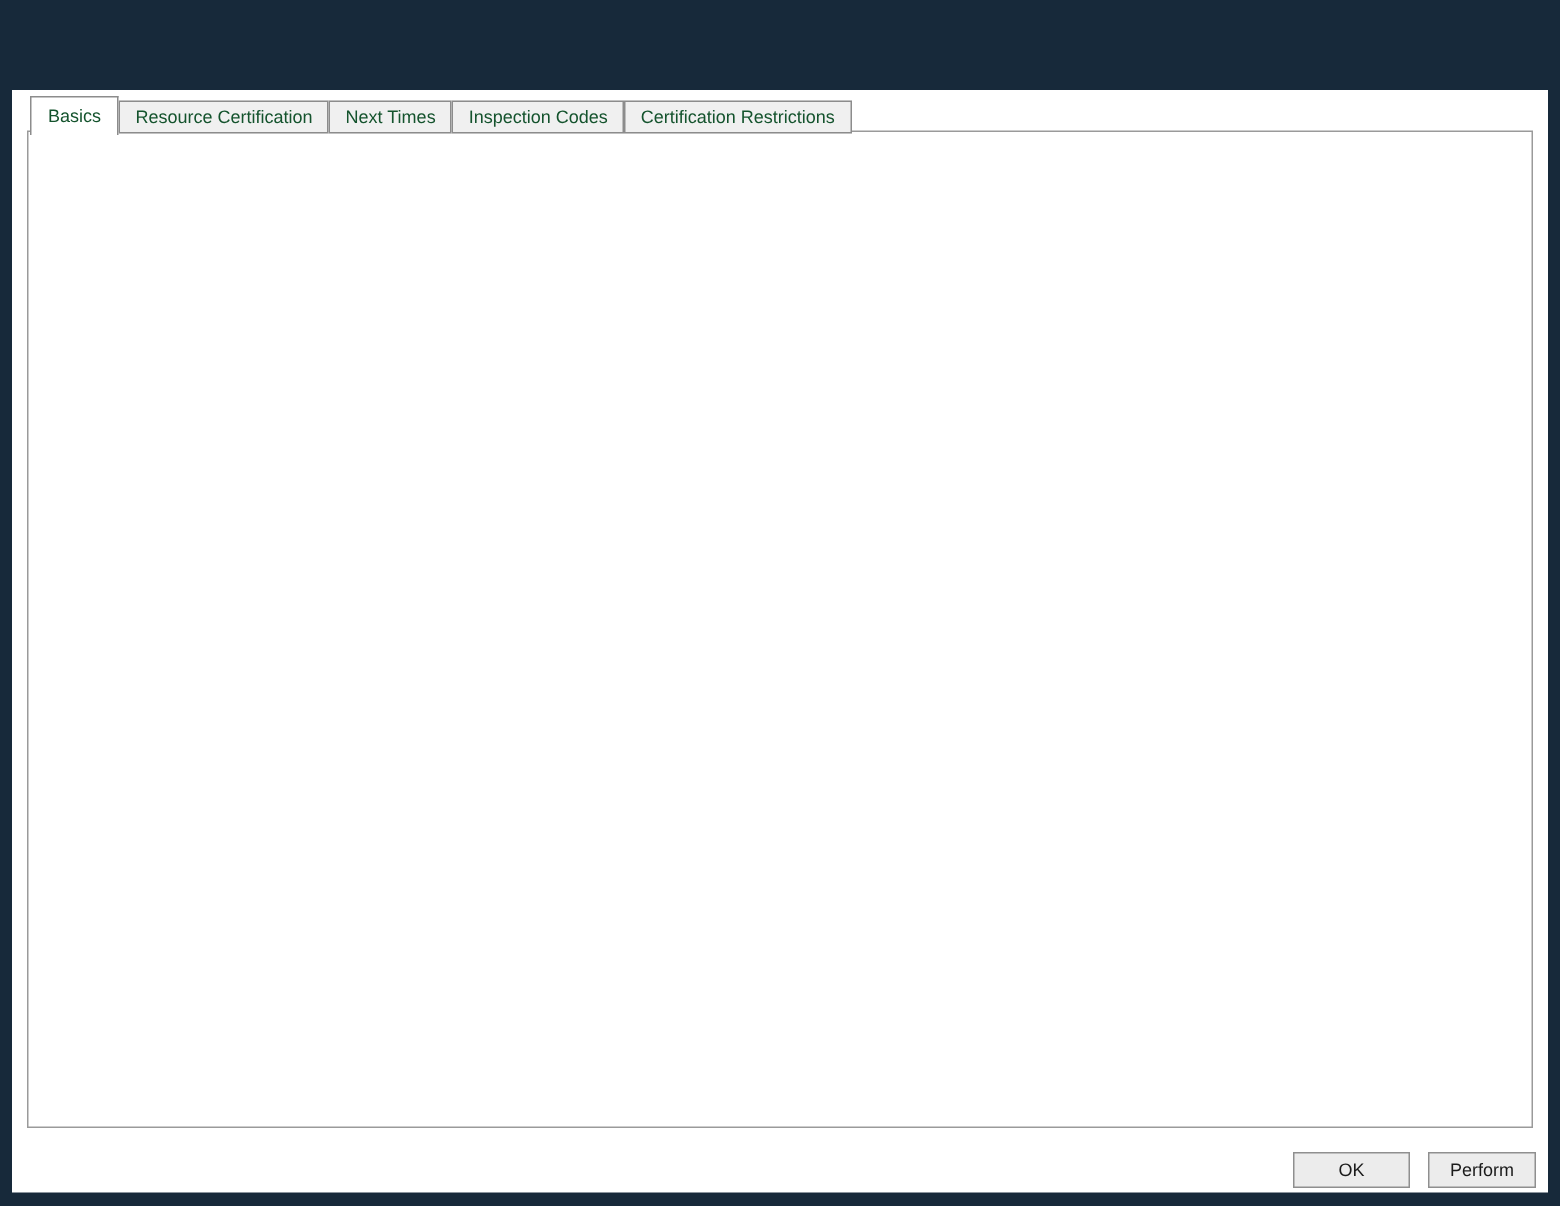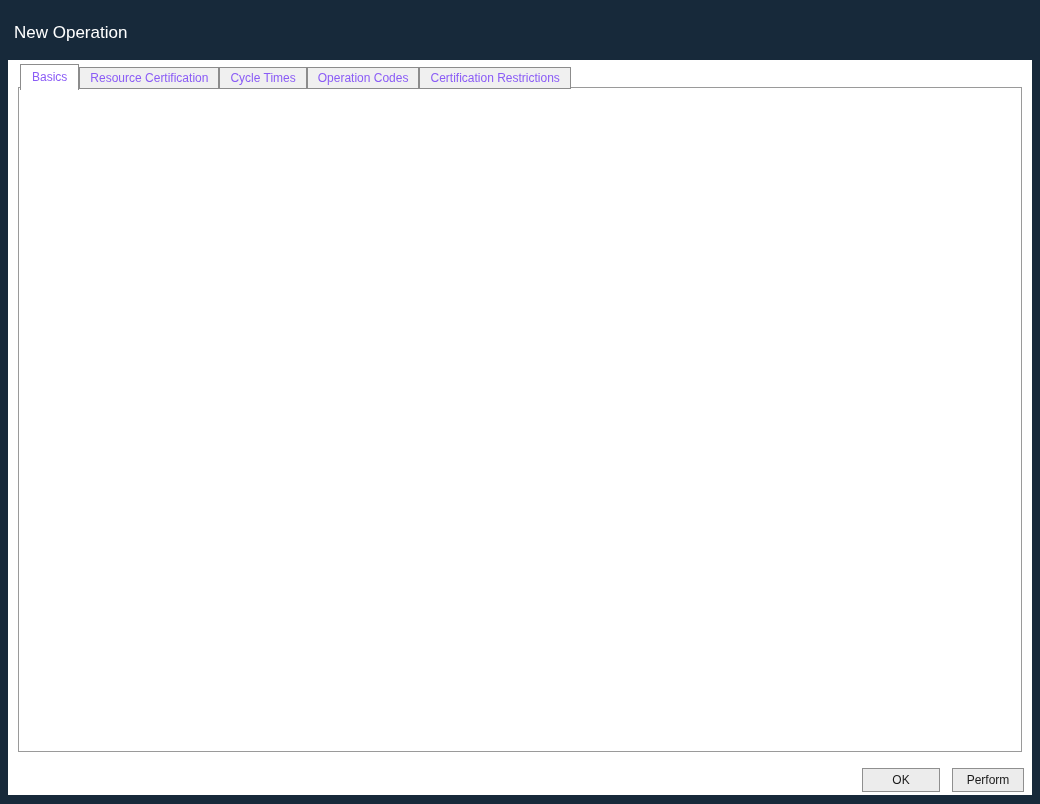--- a/index.html
+++ b/index.html
@@ -6,21 +6,21 @@
   *{box-sizing:border-box;}
   .window{position:relative;width:1040px;height:804px;background:var(--titlebar,#17293a);
     font-family:"Liberation Sans",sans-serif;overflow:hidden;}
   .titlebar{position:absolute;left:0;top:0;right:0;height:60px;display:flex;align-items:center;}
   .title{color:#fff;font-size:17px;padding-left:14px;margin-top:6px;}
   .wcontrols{position:absolute;right:18px;top:26px;display:flex;gap:20px;align-items:center;}
 
   .content{position:absolute;left:8px;top:60px;width:1024px;height:735px;background:#fff;}
 
   .tabstrip{position:absolute;left:12px;top:4px;display:flex;align-items:flex-end;z-index:3;}
-  .tab{font-size:12px;color:#8b5cf6;background:#f0f0f0;border:1px solid #8c8c8c;
+  .tab{font-size:12px;color:#14532d;background:#f0f0f0;border:1px solid #8c8c8c;
     padding:3px 10px 3px 10px;margin-bottom:1px;white-space:nowrap;}
   .tab.active{background:#fff;border-bottom:none;padding:5px 11px 6px 11px;margin-bottom:0;z-index:4;}
   .tabpage{position:absolute;left:10px;top:27px;width:1004px;height:665px;border:1px solid #9a9a9a;background:#fff;z-index:1;}
 
   .row{position:absolute;display:flex;align-items:center;height:22px;}
   .lbl{font-size:12px;color:#1b1b1b;white-space:nowrap;}
   .b{font-weight:bold;}
   .dis{color:var(--disabled,#b9b9b9);}
 
   .tinput{position:absolute;border:1px solid #7c7c7c;background:#fff;height:23px;font-size:12px;
@@ -71,38 +71,35 @@
   .tri{width:0;height:0;border-left:4px solid transparent;border-right:4px solid transparent;border-top:5px solid #3a3a3a;}
 
   .btn{position:absolute;height:24px;background:#ececec;border:1px solid #8f8f8f;font-size:12px;color:#1b1b1b;
     display:flex;align-items:center;justify-content:center;font-family:"Liberation Sans",sans-serif;}
 </style>
 </head>
 <body>
 
 <div class="window">
 
-  <div class="titlebar">
-    <div class="title">New Operation</div>
-  </div>
   <div class="wcontrols">
     
     
     
   </div>
 
   <div class="content">
 
     <div class="tabpage"></div>
 
     <div class="tabstrip">
       <div class="tab active">Basics</div>
       <div class="tab">Resource Certification</div>
-      <div class="tab">Cycle Times</div>
-      <div class="tab">Operation Codes</div>
+      <div class="tab">Next Times</div>
+      <div class="tab">Inspection Codes</div>
       <div class="tab">Certification Restrictions</div>
     </div>
 
     <div class="row" style="left:22px;top:39px;">
       <span class="lbl b">Name</span>
     </div>
     <input class="tinput b" style="left: 87px; top: 39px; width: 815px;" value="Operation 1">
     <div class="iconbtn" style="left:913px;top:41px;">
       <svg width="19" height="19" viewBox="0 0 18 18">
         <rect x="3" y="1.5" width="11" height="14.5" fill="#fff" stroke="#222" stroke-width="1.4"></rect>

